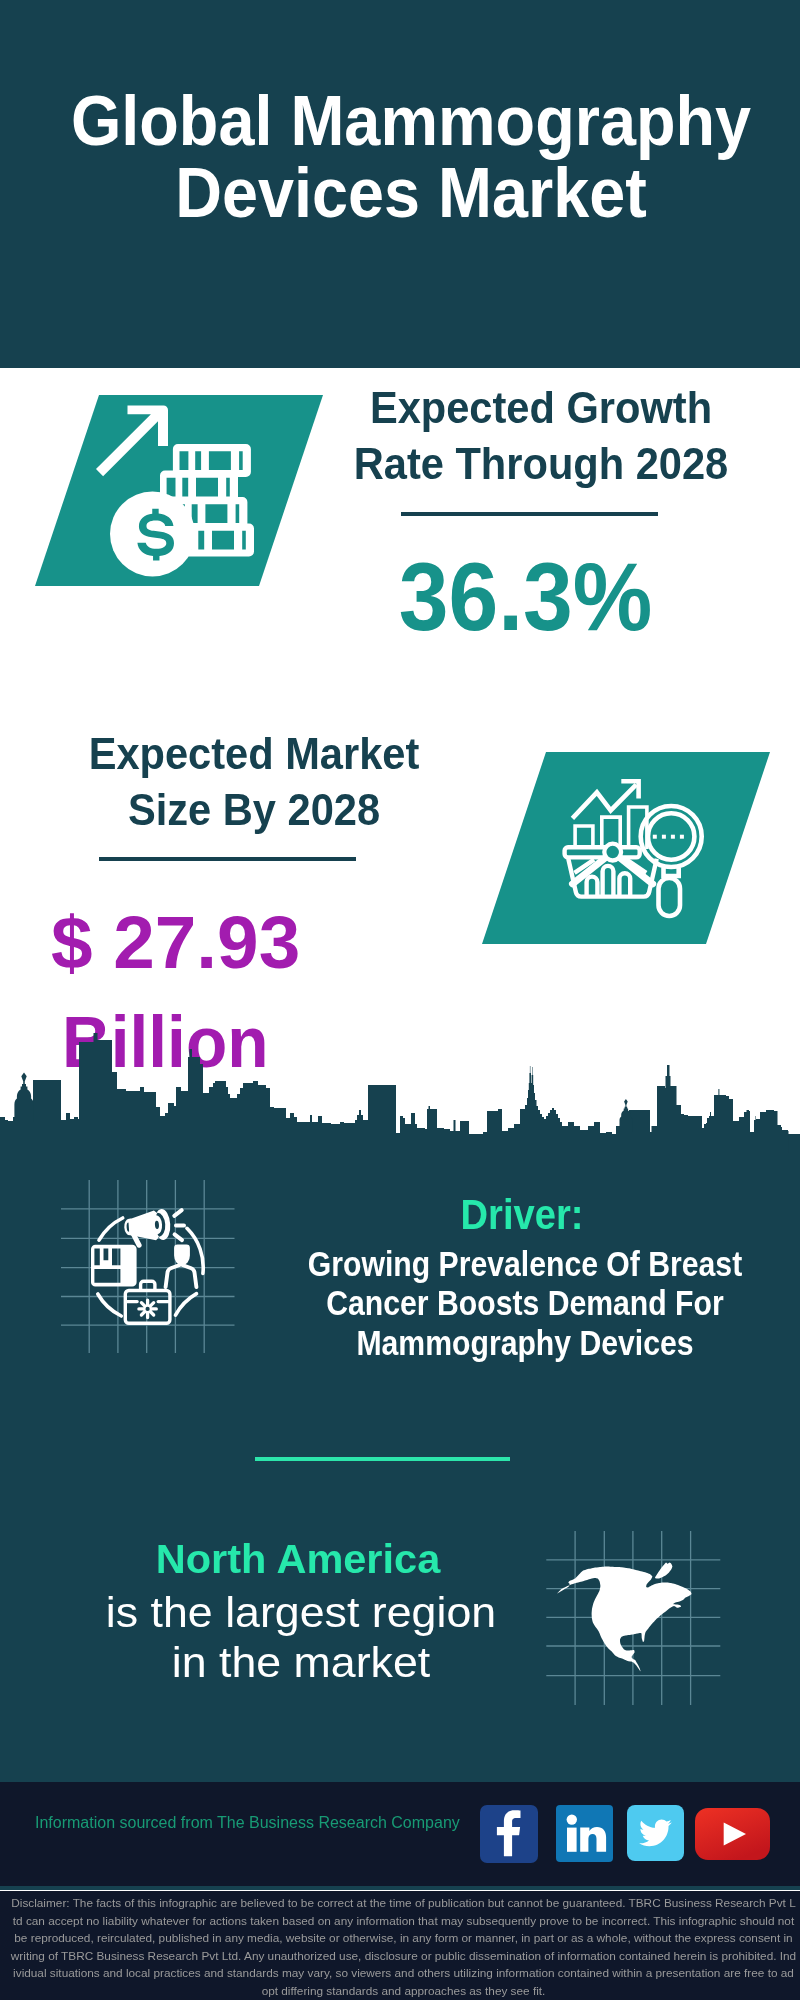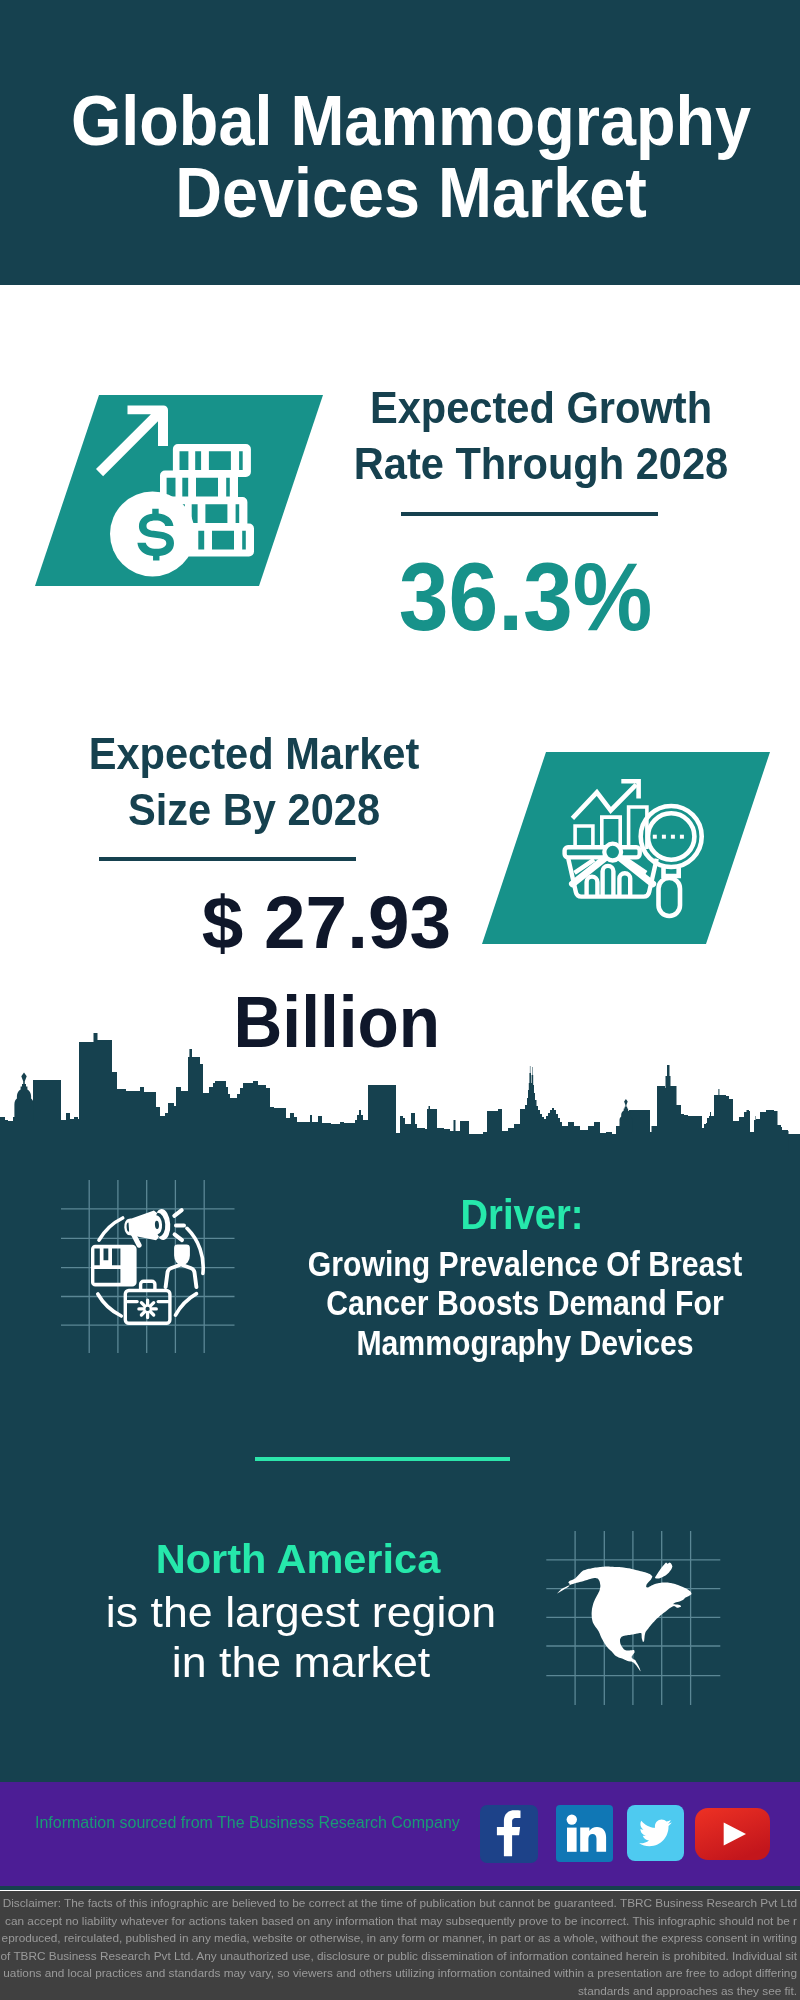--- a/index.html
+++ b/index.html
@@ -8,21 +8,21 @@
   body {
     font-family:"Liberation Sans", sans-serif;
     background:#ffffff;
     overflow:hidden;
     -webkit-font-smoothing:antialiased;
   }
   .page { position:relative; width:800px; height:2000px; overflow:hidden; background:#fff; }
 
   
   .header {
-    position:absolute; left:0; top:0; width:800px; height:285px;
+    position:absolute; left:0; top:0; width:800px; height:368px;
     background:#16414f;
   }
   .header-title {
     position:absolute; left:11px; top:85px; width:800px;
     text-align:center; color:#ffffff;
     font-size:69.5px; font-weight:bold; line-height:72px;
     transform:scaleX(0.932); transform-origin:400px 0;
   }
 
   
@@ -40,22 +40,22 @@
   }
 
   
   .b2-head {
     position:absolute; left:54px; top:726px; width:400px; text-align:center;
     color:#16414f; font-size:43.8px; font-weight:bold; line-height:55.7px;
     transform:scaleX(0.95); transform-origin:200px 0;
   }
   .b2-rule { position:absolute; left:99px; top:857px; width:257px; height:4px; background:#16414f; }
   .b2-val {
-    position:absolute; left:51px; top:872px; width:400px; text-align:right;
-    color:#0f172a; font-size:74.7px; font-weight:bold; line-height:100.4px;
+    position:absolute; left:51px; top:892px; width:400px; text-align:left;
+    color:#a21caf; font-size:74.7px; font-weight:bold; line-height:100.4px;
     transform:scaleX(1.0); transform-origin:200px 0;
   }
   .b2-val .big2 { font-size:71.5px; display:block; transform:scaleX(0.945); transform-origin:200px 0; }
   .icon2 { position:absolute; left:475px; top:745px; width:305px; height:205px; }
 
   
   .dark { position:absolute; left:0; top:1134px; width:800px; height:648px; background:#16414f; }
   .skyline { position:absolute; left:0; top:1030px; width:800px; height:135px; display:block; }
 
   
@@ -84,38 +84,38 @@
   }
   .region-body {
     position:absolute; left:41px; top:1587px; width:520px; text-align:center;
     color:#ffffff; font-size:42.6px; font-weight:normal; line-height:50px;
     white-space:nowrap;
     transform:scaleX(1.05); transform-origin:260px 0;
   }
   .map-wrap { position:absolute; left:540px; top:1525px; width:186px; height:186px; }
 
   
-  .footer { position:absolute; left:0; top:1782px; width:800px; height:108px; background:#4c1d95; }
+  .footer { position:absolute; left:0; top:1782px; width:800px; height:108px; background:#0f172a; }
   .src-text {
     position:absolute; left:35px; top:29px; color:#189b75;
     font-size:16px; line-height:23.6px;
   }
   .socials { position:absolute; left:0; top:0; width:800px; height:2000px; }
   .social { position:absolute; display:block; }
   .social-fb { left:480px; top:1805px; }
   .social-li { left:556px; top:1805px; }
   .social-tw { left:627px; top:1805px; }
   .social-yt { left:695px; top:1808px; }
 
   .footer-rule { position:absolute; left:0; top:1886px; width:800px; height:3.5px; background:#16414f; }
   .disclaimer {
     position:absolute; left:0; top:1891px; width:800px; height:109px;
-    background:#404040; color:#9a9a9a;
-    font-size:11.8px; line-height:17.6px; padding:4px 3px 0 0;
-    text-align:right; word-break:break-all;
+    background:#0f172a; color:#9a9a9a;
+    font-size:11.8px; line-height:17.6px; padding:4px 3px 0 10px;
+    text-align:center; word-break:break-all;
   }
 </style>
 </head>
 <body>
 
 <div class="page">
 
   <div class="header">
     <div class="header-title">
       <div>Global Mammography</div>

